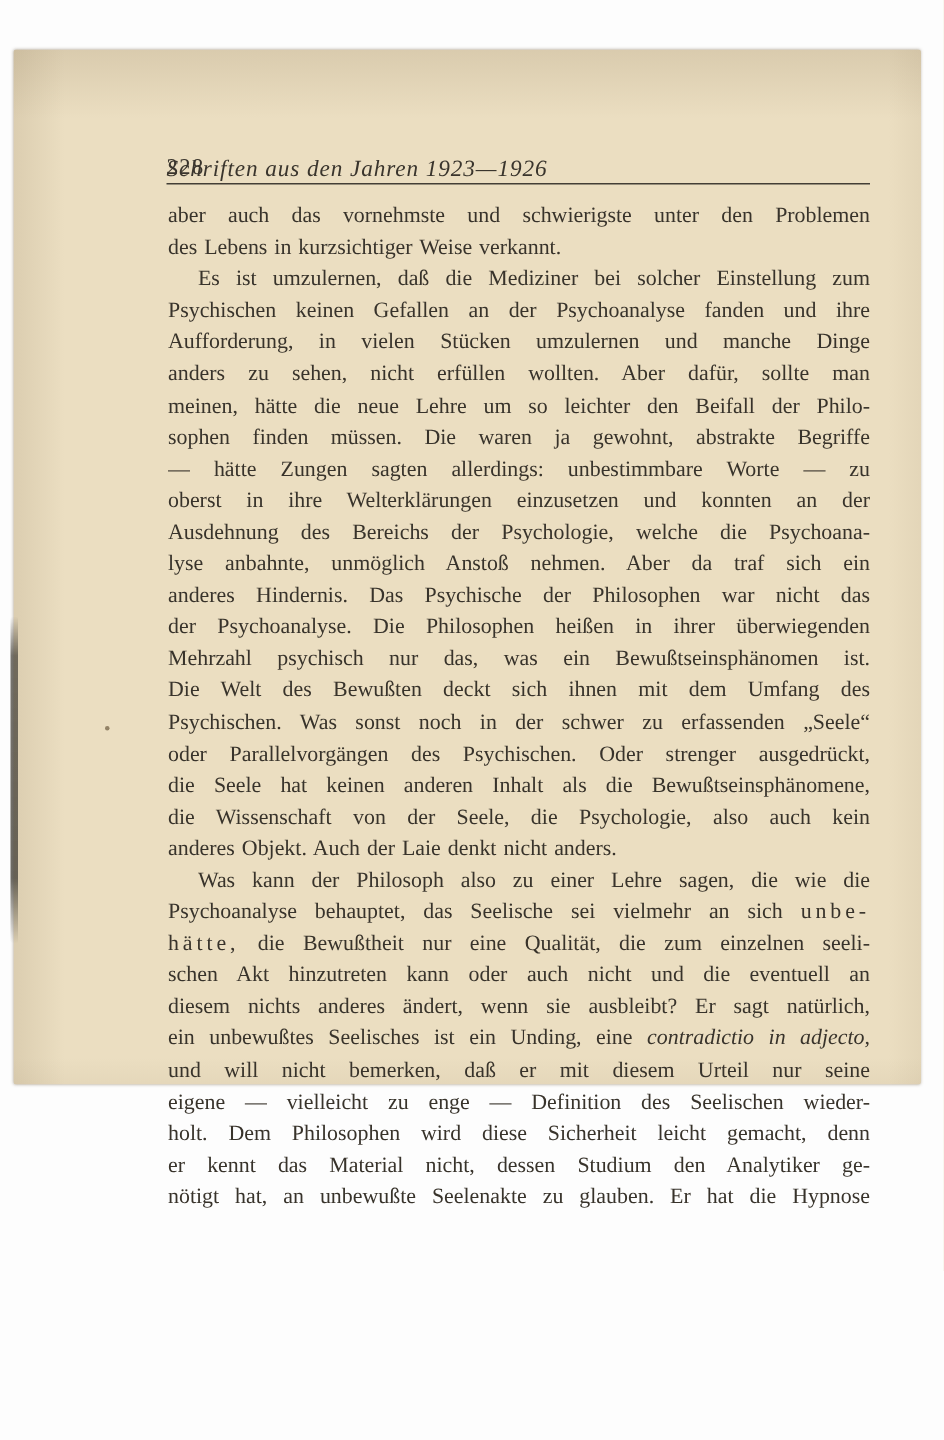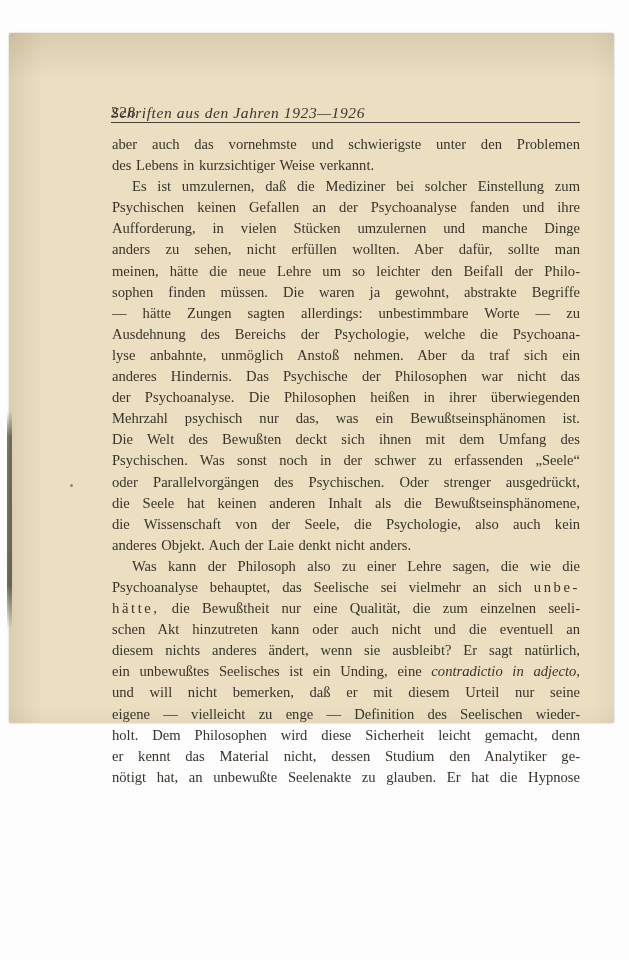--- a/index.html
+++ b/index.html
@@ -133,20 +133,21 @@
     <div class="text-block" id="text-block">
         <div class="line"><span>aber auch das vornehmste und schwierigste unter den Problemen</span></div>
         <div class="line last"><span>des Lebens in kurzsichtiger Weise verkannt.</span></div>
         <div class="line indent"><span>Es ist umzulernen, daß die Mediziner bei solcher Einstellung zum</span></div>
         <div class="line"><span>Psychischen keinen Gefallen an der Psychoanalyse fanden und ihre</span></div>
         <div class="line"><span>Aufforderung, in vielen Stücken umzulernen und manche Dinge</span></div>
         <div class="line"><span>anders zu sehen, nicht erfüllen wollten. Aber dafür, sollte man</span></div>
         <div class="line"><span>meinen, hätte die neue Lehre um so leichter den Beifall der Philo-</span></div>
         <div class="line"><span>sophen finden müssen. Die waren ja gewohnt, abstrakte Begriffe</span></div>
         <div class="line"><span>— hätte Zungen sagten allerdings: unbestimmbare Worte — zu</span></div>
+        <div class="line"><span>oberst in ihre Welterklärungen einzusetzen und konnten an der</span></div>
         <div class="line"><span>Ausdehnung des Bereichs der Psychologie, welche die Psychoana-</span></div>
         <div class="line"><span>lyse anbahnte, unmöglich Anstoß nehmen. Aber da traf sich ein</span></div>
         <div class="line"><span>anderes Hindernis. Das Psychische der Philosophen war nicht das</span></div>
         <div class="line"><span>der Psychoanalyse. Die Philosophen heißen in ihrer überwiegenden</span></div>
         <div class="line"><span>Mehrzahl psychisch nur das, was ein Bewußtseinsphänomen ist.</span></div>
         <div class="line"><span>Die Welt des Bewußten deckt sich ihnen mit dem Umfang des</span></div>
         <div class="line"><span>Psychischen. Was sonst noch in der schwer zu erfassenden „Seele“</span></div>
         <div class="line"><span>oder Parallelvorgängen des Psychischen. Oder strenger ausgedrückt,</span></div>
         <div class="line"><span>die Seele hat keinen anderen Inhalt als die Bewußtseinsphänomene,</span></div>
         <div class="line"><span>die Wissenschaft von der Seele, die Psychologie, also auch kein</span></div>

